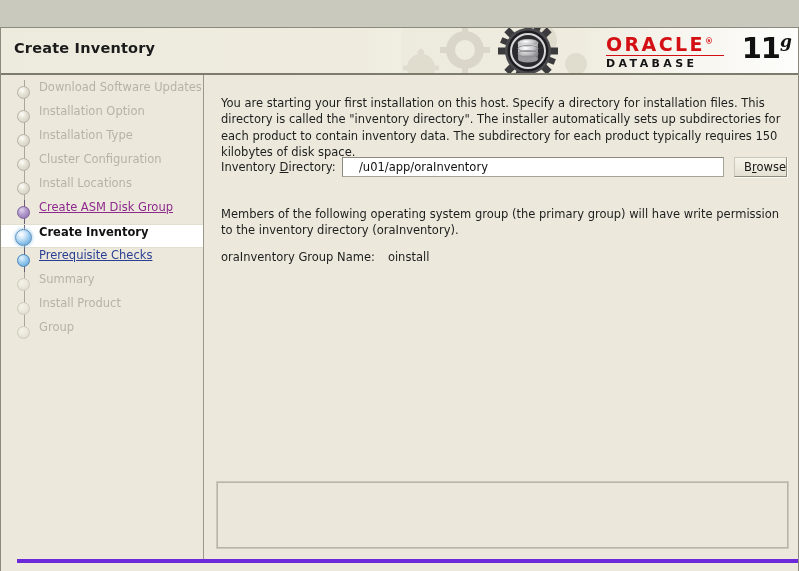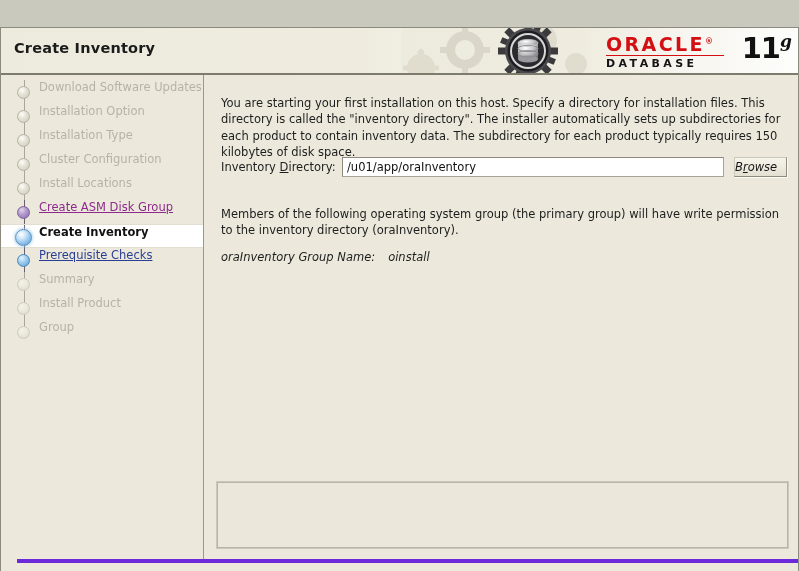--- a/index.html
+++ b/index.html
@@ -242,21 +242,21 @@
     width: 382px;
     height: 20px;
     background: #ffffff;
     border: 1px solid #a6a496;
     border-top-color: #8d8b7e;
     border-left-color: #8d8b7e;
     box-sizing: border-box;
     font-family: "DejaVu Sans", "Liberation Sans", sans-serif;
     font-size: 11.5px;
     color: #111;
-    padding: 0 0 0 4px;
+    padding: 0 0 0 16px;
     line-height: 18px;
     outline: none;
   }
   .browse-btn {
     position: absolute;
     left: 513px;
     top: 0;
     width: 53px;
     height: 20px;
   }
@@ -269,21 +269,20 @@
     font-size: 11.5px;
     line-height: 16.3px;
   }
   .group-row {
     position: absolute;
     left: 16px;
     top: 175px;
     font-size: 11.5px;
     color: #1d1d1d;
     white-space: nowrap;
-    font-style: italic;
   }
   .group-row .gval { margin-left: 13px; }
 
   .message-panel {
     position: absolute;
     left: 11px;
     top: 406px;
     width: 573px;
     height: 68px;
     background: #ebe8db;
@@ -314,26 +313,25 @@
   .btn {
     display: inline-block;
     box-sizing: border-box;
     background: linear-gradient(to bottom, #f6f4ea 0%, #eeebdf 48%, #e3e0d2 100%);
     border: 1px solid #8e8c7e;
     border-top-color: #cbc9bb;
     border-left-color: #cbc9bb;
     color: #161616;
     font-family: "DejaVu Sans", "Liberation Sans", sans-serif;
     font-size: 11.5px;
-    text-align: left;
+    text-align: right;
     line-height: 18px;
     cursor: pointer;
     white-space: nowrap;
     box-shadow: 1px 1px 0 #fbfaf4;
-    font-style: italic;
   }
   .btn.disabled {
     color: #b4b1a3;
     cursor: default;
     background: linear-gradient(to bottom, #eeebdf 0%, #e9e6d9 100%);
     border-color: #c6c4b6;
     border-top-color: #dcdacc;
     border-left-color: #dcdacc;
   }
   .btn.focused {

